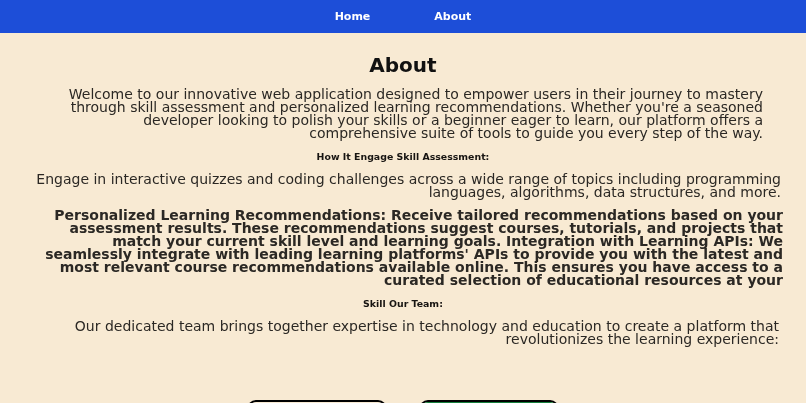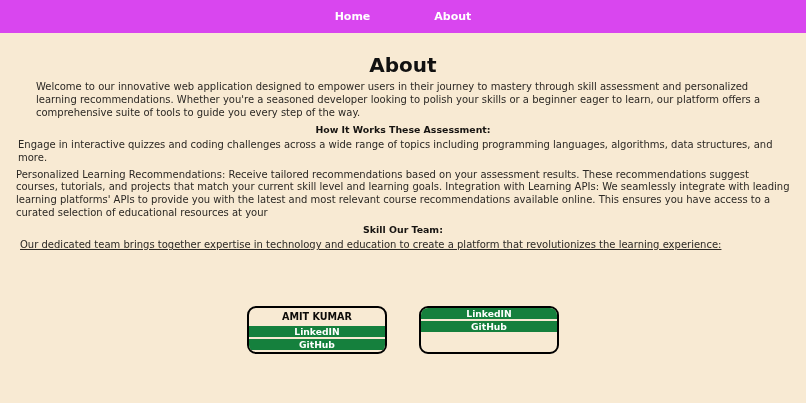--- a/index.html
+++ b/index.html
@@ -7,51 +7,51 @@
     margin: 0; padding: 0;
     width: 806px; height: 403px;
     background: #f8ead3;
     font-family: "DejaVu Sans", sans-serif;
     color: #262320;
     overflow: hidden;
   }
   
   .topnav {
     width: 100%; height: 33px;
-    background: #d946ef;
+    background: #1d4ed8;
     display: flex; align-items: center; justify-content: center;
     gap: 64px;
   }
   .topnav .nav-link {
     color: #ffffff;
     font-weight: bold;
     font-size: 11px;
     text-decoration: none;
     cursor: pointer;
   }
   
   main { width: 100%; }
   h1.page-title {
     text-align: center;
     font-size: 20px;
     font-weight: bold;
     margin: 20px 0 0 0;
     color: #111111;
   }
   p.body-text {
-    text-align: left;
-    font-size: 10px;
+    text-align: right;
+    font-size: 14px;
     line-height: 12.9px;
-    margin: 4px;
+    margin: 11px;
     color: #2b2824;
   }
   .intro-text   { margin-top: 9px; padding: 0 32px; }
   .how-text     { margin-top: 9px; padding: 0 14px; }
-  .personalized-text { margin-top: 5px; padding: 0 12px; }
-  .team-text    { margin-top: 5px; padding: 0 16px; text-decoration: underline; }
+  .personalized-text { margin-top: 5px; padding: 0 12px; font-weight: bold; }
+  .team-text    { margin-top: 5px; padding: 0 16px; }
   h3.sub-heading {
     text-align: center;
     font-size: 9.4px;
     font-weight: bold;
     margin: 0;
     color: #171411;
   }
   .how-heading  { margin-top: 19px; }
   .team-heading { margin-top: 10px; }
   
@@ -99,21 +99,21 @@
 <nav class="topnav">
   <a class="nav-link">Home</a>
   <a class="nav-link">About</a>
 </nav>
 
 <main>
   <h1 class="page-title">About</h1>
 
   <p class="body-text intro-text">Welcome to our innovative web application designed to empower users in their journey to mastery through skill assessment and personalized learning recommendations. Whether you're a seasoned developer looking to polish your skills or a beginner eager to learn, our platform offers a comprehensive suite of tools to guide you every step of the way.</p>
 
-  <h3 class="sub-heading how-heading">How It Works These Assessment:</h3>
+  <h3 class="sub-heading how-heading">How It Engage Skill Assessment:</h3>
 
   <p class="body-text how-text">Engage in interactive quizzes and coding challenges across a wide range of topics including programming languages, algorithms, data structures, and more.</p>
 
   <p class="body-text personalized-text">Personalized Learning Recommendations: Receive tailored recommendations based on your assessment results. These recommendations suggest courses, tutorials, and projects that match your current skill level and learning goals. Integration with Learning APIs: We seamlessly integrate with leading learning platforms' APIs to provide you with the latest and most relevant course recommendations available online. This ensures you have access to a curated selection of educational resources at your</p>
 
   <h3 class="sub-heading team-heading">Skill Our Team:</h3>
 
   <p class="body-text team-text">Our dedicated team brings together expertise in technology and education to create a platform that revolutionizes the learning experience:</p>
 
   <section class="cards-row">

